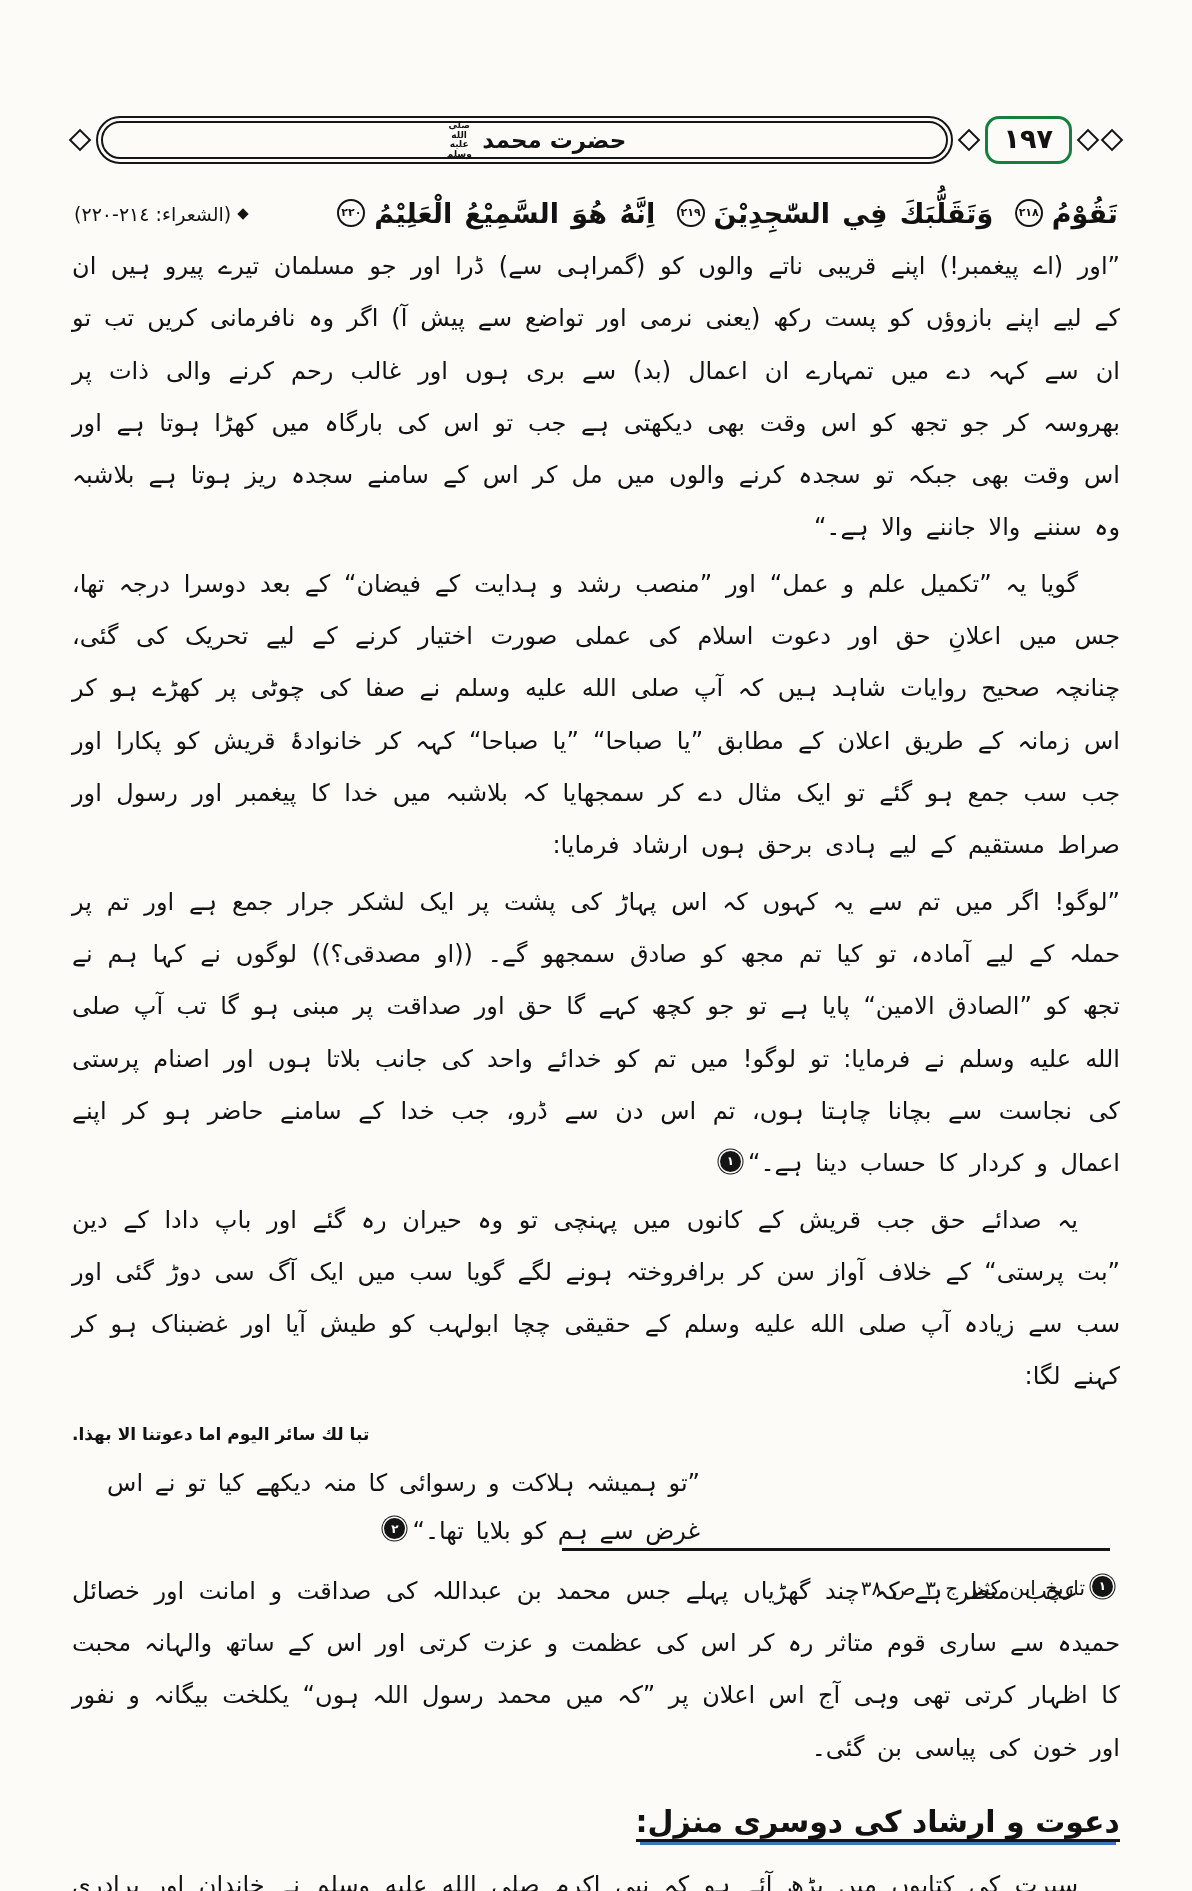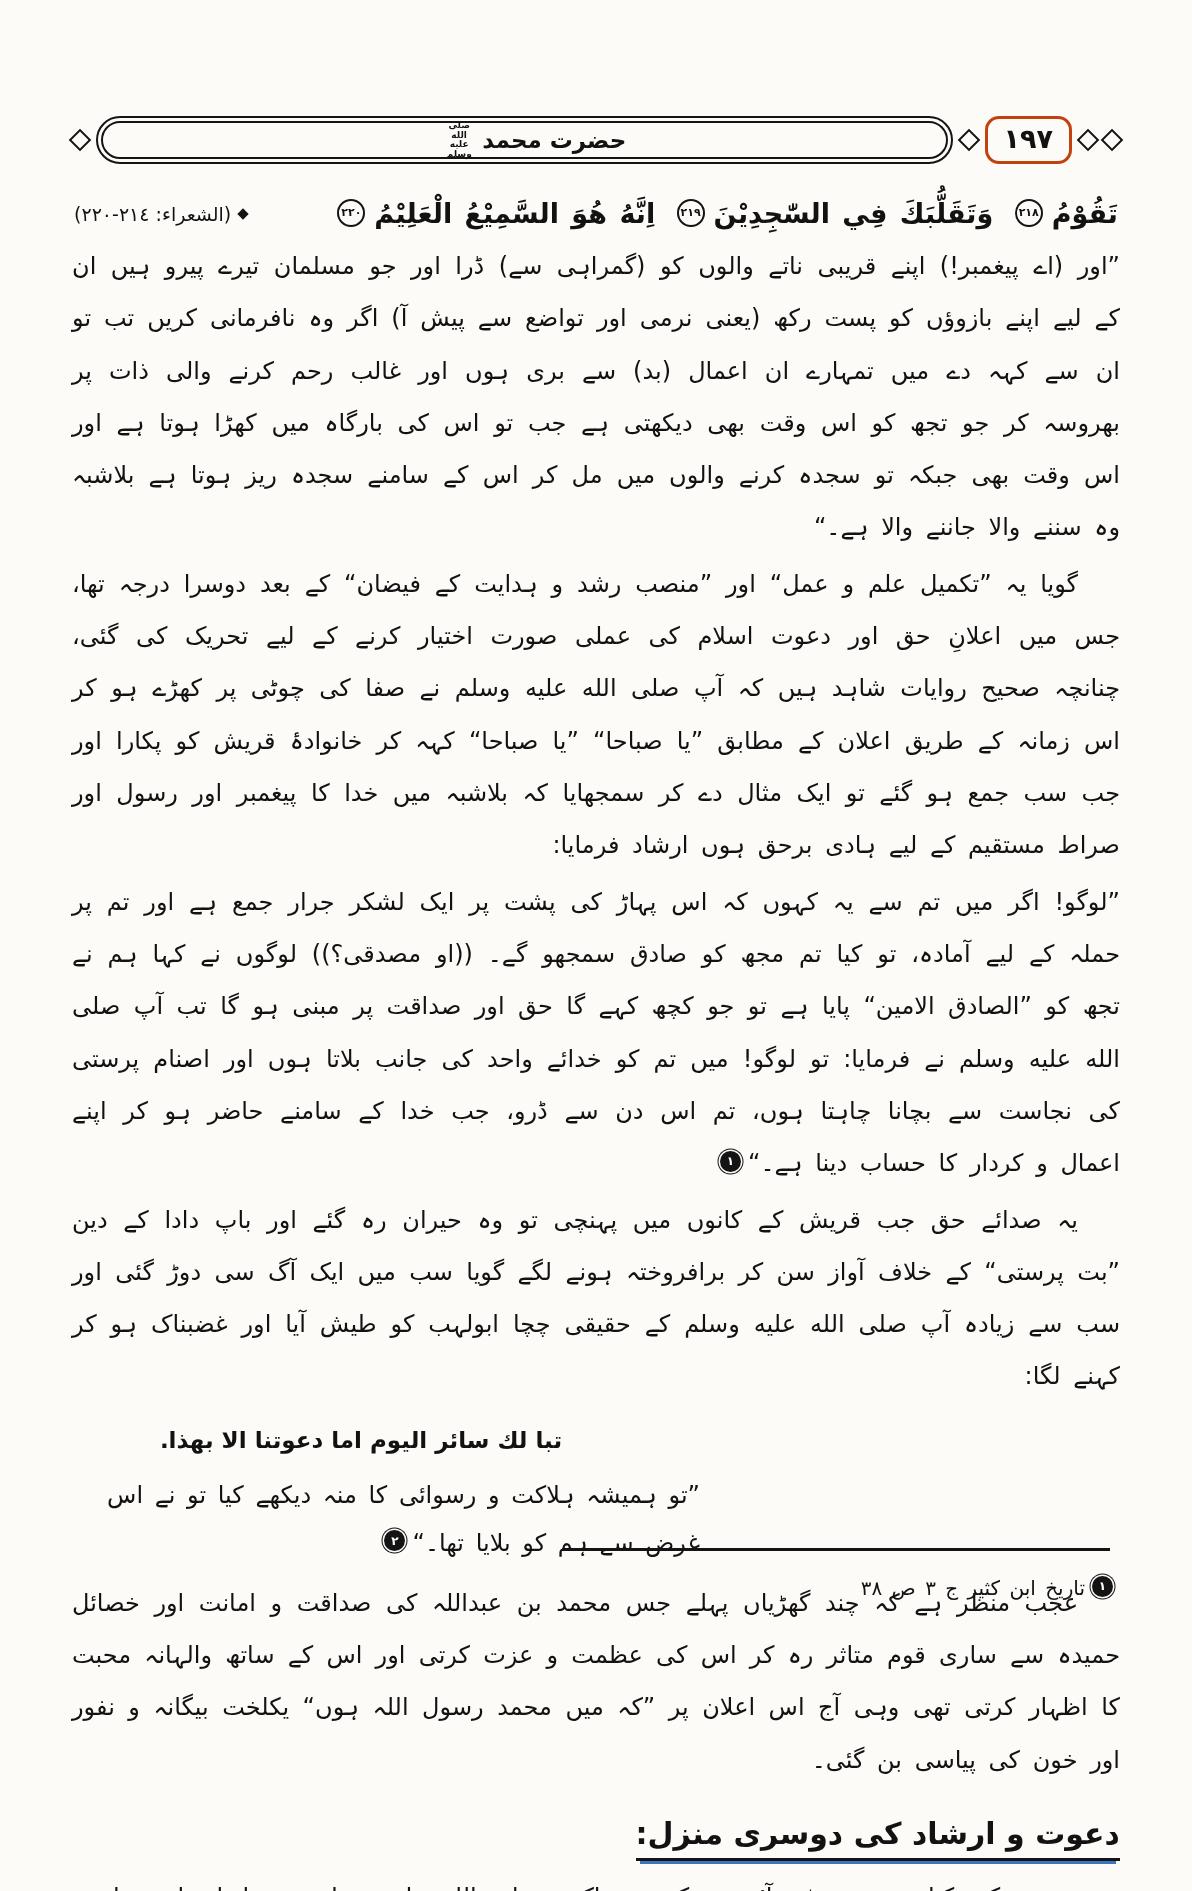--- a/index.html
+++ b/index.html
@@ -50,21 +50,21 @@
   }
   .pbuh{
     font-size:9px;
     font-weight:bold;
     display:inline-block;
     max-width:34px;
     line-height:1.05;
     text-align:center;
   }
   .page-number-box{
-    border:3px solid #c2410c;
+    border:3px solid #15803d;
     border-radius:14px;
     padding:4px 16px 6px 16px;
     font-size:27px;
     font-weight:bold;
     background:#fcfbf8;
     line-height:1.2;
   }
   .diamond{
     display:inline-block;
     width:12px;height:12px;
@@ -135,41 +135,40 @@
     color:#ffffff;
     font-size:12px;
     font-weight:bold;
     margin:0 7px;
     vertical-align:middle;
     position:relative;
     top:-3px;
     box-shadow:0 0 0 1.5px #fcfbf8, 0 0 0 2.5px #141414;
   }
   .arabic-quote{
-    font-size:23px;
+    font-size:17px;
     font-weight:600;
-    text-align:center;
+    text-align:left;
     margin:14px 470px 8px 0;
     line-height:2;
   }
   .quote-trans{
     font-size:24px;
     text-align:right;
     margin:6px 420px 10px 0;
     line-height:2;
     word-spacing:4px;
   }
   .section-heading{
     margin:30px 0 20px 0;
     text-align:right;
     font-size:30px;
     font-weight:bold;
   }
   .section-heading .underlined{
-    padding-bottom:7px;
     border-bottom:3px solid #141414;
     box-shadow:0 7px 0 -4px #3a76c0;
     text-align:center;
   }
 
   
   .footnotes{
     position:absolute;
     right:72px;left:72px;
     top:1548px;

